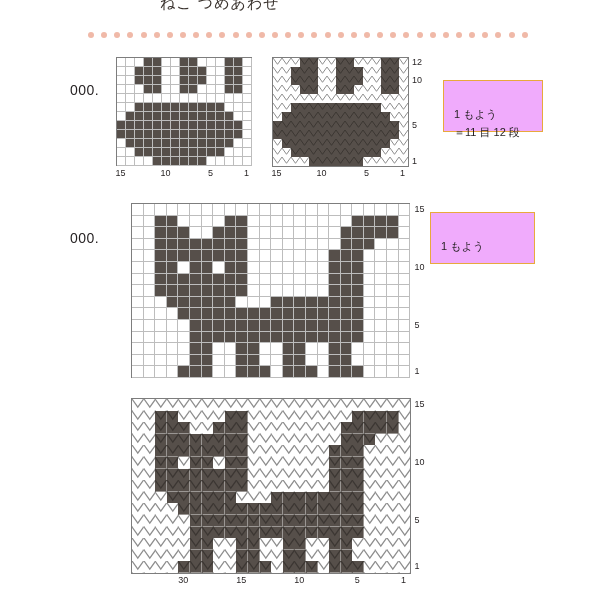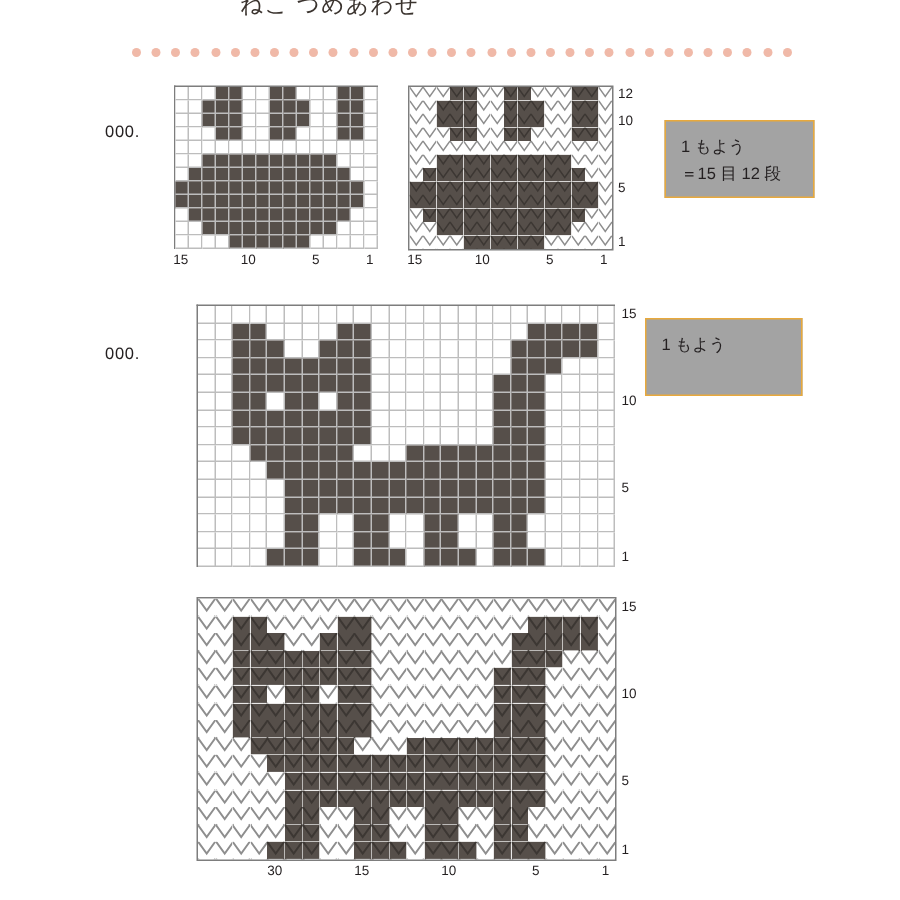--- a/index.html
+++ b/index.html
@@ -29,32 +29,32 @@
     display:flex; justify-content:space-between; align-items:center;
   }
   .dots i{
     display:block;width:6px;height:6px;border-radius:50%;
     background:#f0b9a8;
   }
 
   
   .rowlabel{
     position:absolute;
-    font-size:11px;
+    font-size:14px;
     color:#231f20;
     letter-spacing:0.5px;
   }
 
   
   .callout{
     position:absolute;
     border:1.5px solid #e8a93c;
-    background:#a3a3a3;
+    background:#f0abfc;
     box-sizing:border-box;
-    padding:8px 10px;
+    padding:24px 10px;
     font-size:11px;
     line-height:1.65;
     color:#231f20;
   }
 
   
   .chart{position:absolute;}
   .grid{
     display:grid;
     border-top:1px solid #7d7d7d;
@@ -124,21 +124,21 @@
       <i></i>
       <i></i>
       <i></i>
     </div>
 
   <div class="rowlabel" style="left:70px;top:82px;">000.</div>
   <div class="rowlabel" style="left:70px;top:230px;">000.</div>
 
   <div class="callout" style="left:443px;top:80px;width:100px;height:52px;">
     <div>1 もよう</div>
-    <div>＝15 目 12 段</div>
+    <div>＝11 目 12 段</div>
   </div>
 
   <div class="callout" style="left:430px;top:212px;width:105px;height:52px;">
     <div>1 もよう</div>
   </div>
 
   <div class="chart" id="chart-0" style="left:116px;top:57px;">
       <div class="grid plain" style="grid-template-columns: repeat(15, 9px); grid-template-rows: repeat(12, 9px); width: 135px; height: 108px;">
         <div class="c off"></div>
         <div class="c off"></div>

